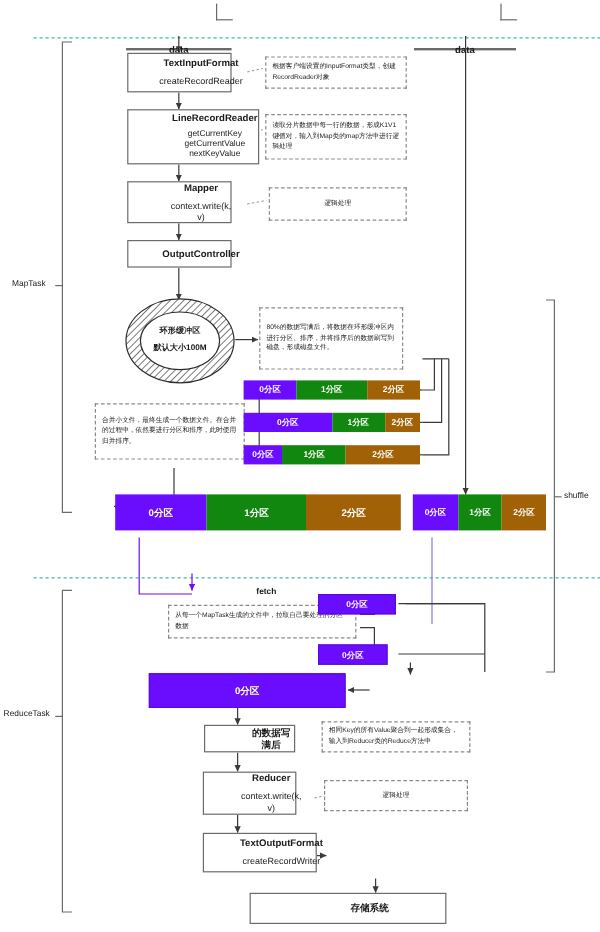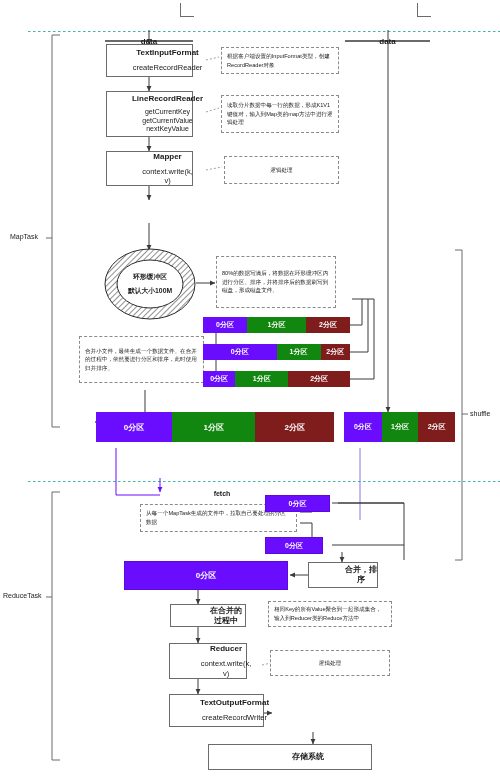--- a/index.html
+++ b/index.html
@@ -47,21 +47,21 @@
 
   
   .bar{position:absolute;display:flex;box-sizing:border-box;}
   .seg{
     display:flex;align-items:center;justify-content:center;
     font-size:7px;font-weight:bold;color:#ffffff;
     box-sizing:border-box;
   }
   .p0{background:#6a0dff;}
   .p1{background:#12870f;}
-  .p2{background:#7f1d1d;}
+  .p2{background:#a16207;}
 
   .solidbox{
     position:absolute;box-sizing:border-box;background:#6a0dff;
     display:flex;align-items:center;justify-content:center;
     color:#fff;font-size:7px;font-weight:bold;
     border:1px solid #5c09dd;
   }
 
   
   .ring{position:absolute;}
@@ -172,32 +172,35 @@
   <div class="doc" style="left:345px;top:4px;width:85px;height:26px;">
     <div class="body">data</div>
     <div class="fold"></div>
   </div>
 
   <div class="node" style="left:106px;top:44px;width:87px;height:33px;">
     <div class="t1">TextInputFormat</div>
     <div class="t2">createRecordReader</div>
   </div>
 
-  <div class="node" style="left:106px;top:91px;width:87px;height:46px;">
+  <div class="node" style="left:106px;top:91px;width:110px;height:46px;">
     <div class="t1">LineRecordReader</div>
     <div class="t3" style="margin-top:4px;">getCurrentKey</div>
     <div class="t3">getCurrentValue</div>
     <div class="t3">nextKeyValue</div>
   </div>
 
   <div class="node" style="left:106px;top:151px;width:87px;height:35px;">
     <div class="t1">Mapper</div>
     <div class="t2">context.write(k, v)</div>
   </div>
 
+  <div class="node" style="left:106px;top:200px;width:87px;height:23px;">
+    <div class="t1">OutputController</div>
+  </div>
 
   <div class="ring" style="left:104px;top:248px;width:92px;height:72px;">
     <svg viewBox="0 0 92 72" style="position:absolute;left:0;top:0;width:92px;height:72px;">
       <defs>
         <pattern id="hatch" patternUnits="userSpaceOnUse" width="4" height="4" patternTransform="rotate(45)">
           <rect width="4" height="4" fill="#ffffff"></rect>
           <line x1="0" y1="0" x2="0" y2="4" stroke="#555" stroke-width="1.3"></line>
         </pattern>
       </defs>
       <ellipse cx="46" cy="36" rx="45" ry="35" fill="url(#hatch)" stroke="#2b2b2b" stroke-width="1"></ellipse>
@@ -271,26 +274,23 @@
     <div class="seg p2" style="flex:33;">2分区</div>
   </div>
 
   <div class="fetchlabel" style="left:192px;top:490px;width:60px;text-align:center;">fetch</div>
 
   <div class="solidbox" style="left:265px;top:495px;width:65px;height:17px;">0分区</div>
   <div class="solidbox" style="left:265px;top:537px;width:58px;height:17px;">0分区</div>
 
   <div class="solidbox" style="left:124px;top:561px;width:164px;height:29px;font-size:8px;">0分区</div>
 
-  <div class="node" style="left:308px;top:562px;width:70px;height:26px;">
-    <div class="t1">合并，排序</div>
-  </div>
 
   <div class="node" style="left:170px;top:604px;width:76px;height:23px;">
-    <div class="t1">在合并的过程中</div>
+    <div class="t1">的数据写满后</div>
   </div>
 
   <div class="node" style="left:169px;top:643px;width:78px;height:36px;">
     <div class="t1">Reducer</div>
     <div class="t2">context.write(k, v)</div>
   </div>
 
   <div class="node" style="left:169px;top:694px;width:95px;height:33px;">
     <div class="t1">TextOutputFormat</div>
     <div class="t2">createRecordWriter</div>

